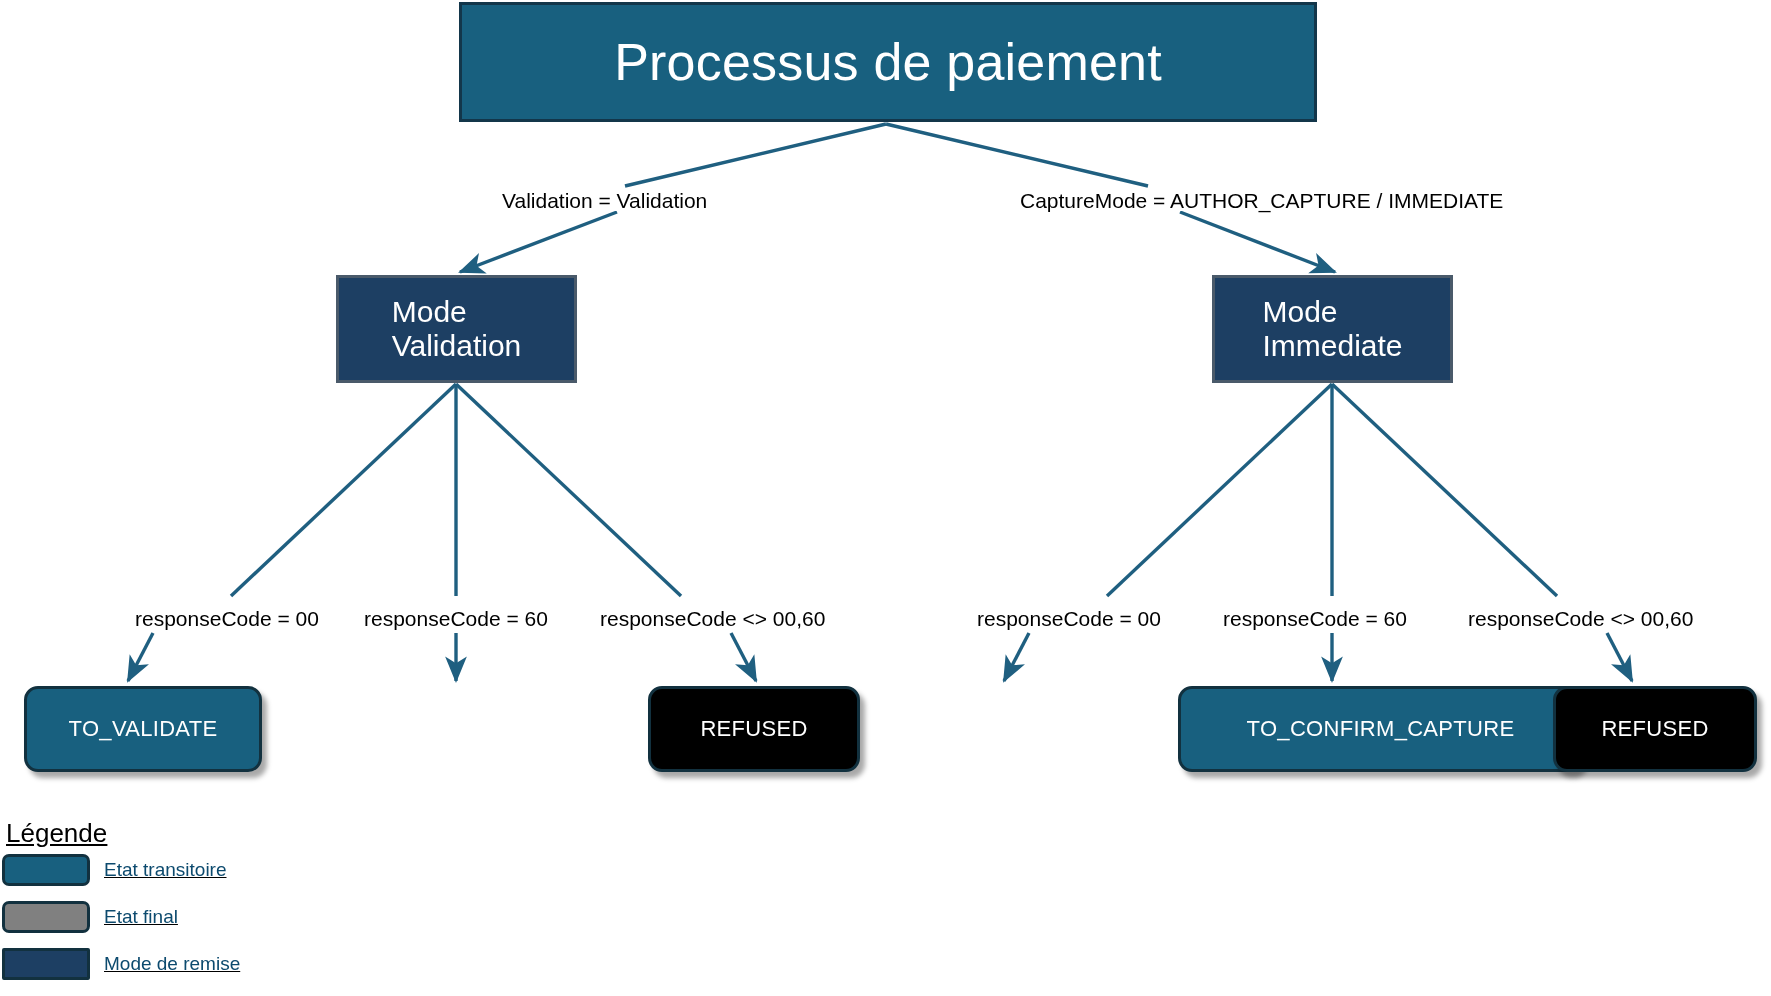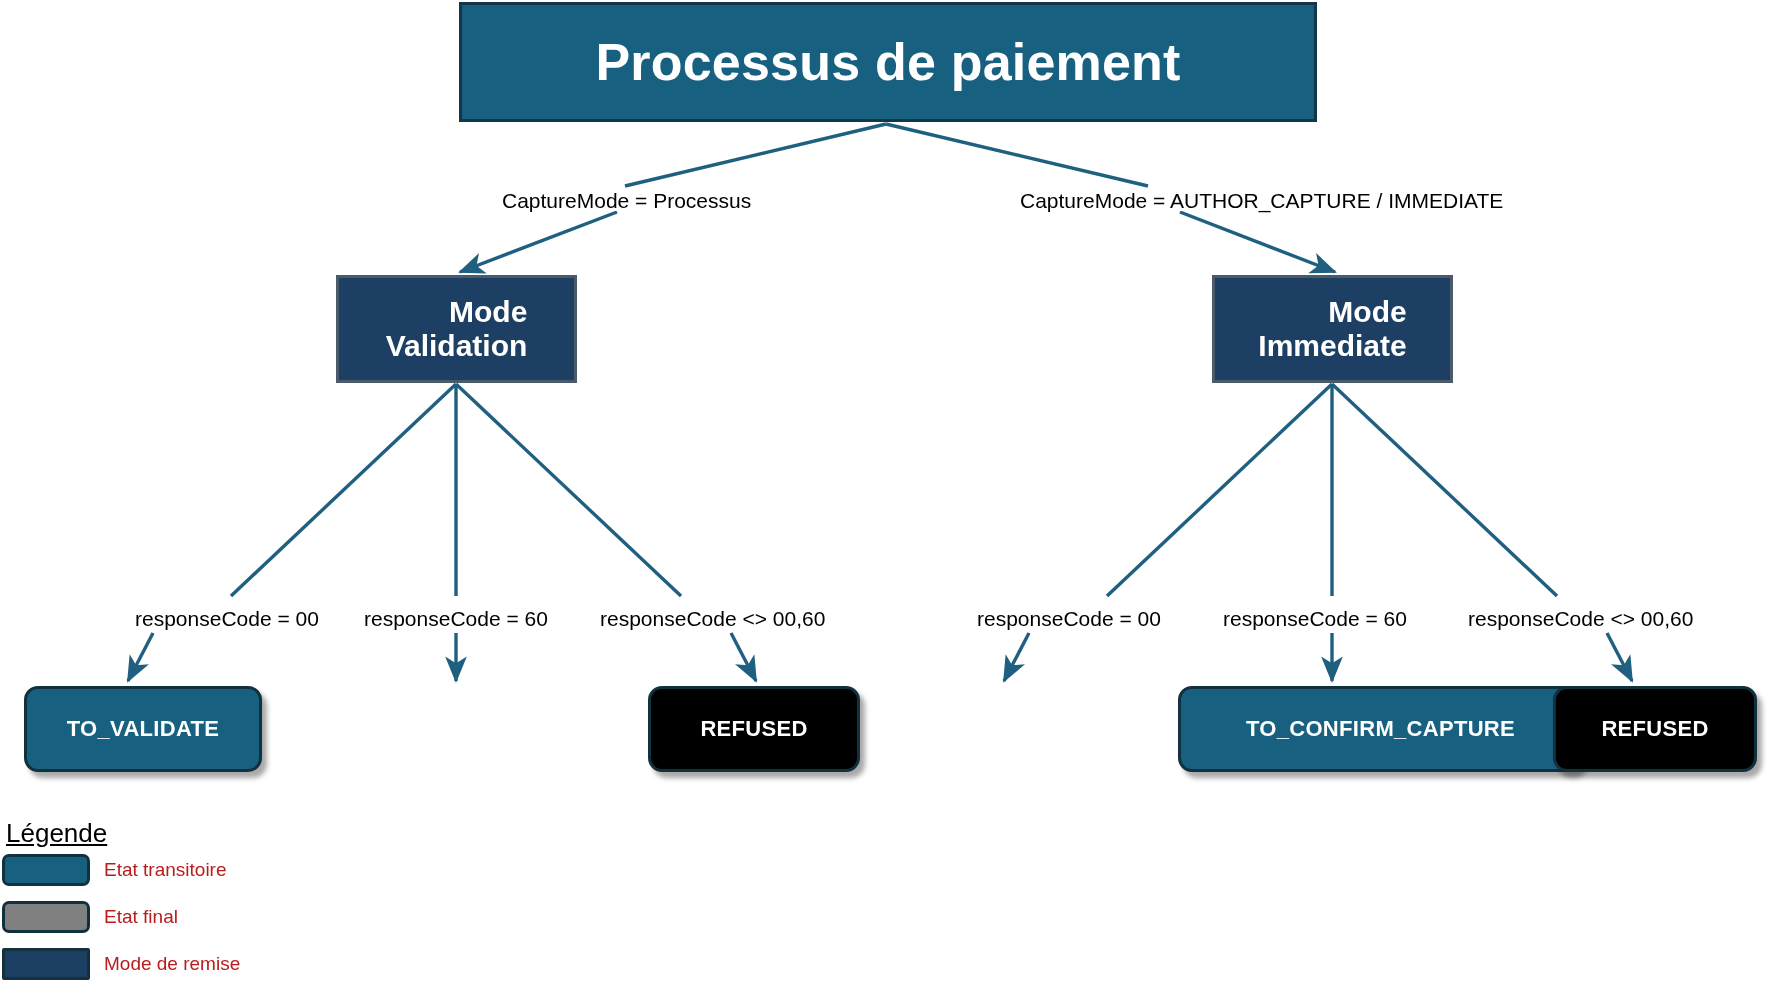--- a/index.html
+++ b/index.html
@@ -27,26 +27,25 @@
     height: 996px;
     pointer-events: none;
   }
 
   .node {
     position: absolute;
     box-sizing: border-box;
     display: flex;
     align-items: center;
     justify-content: center;
-    text-align: right;
+    text-align: left;
     color: #ffffff;
     line-height: 1.12;
     white-space: pre-line;
     z-index: 3;
-    font-weight: bold;
   }
 
   
   .n-title {
     left: 459px;
     top: 2px;
     width: 858px;
     height: 120px;
     background: #18607f;
     border: 3px solid #13364a;
@@ -105,20 +104,21 @@
   .el-rc-60-right  { left: 1219px; top: 608px; }
   .el-rc-other-right{left: 1464px; top: 608px; }
 
   
   #legend {
     position: absolute;
     left: 2px;
     top: 820px;
     width: 330px;
     z-index: 5;
+    text-decoration: underline;
   }
   #legend-title {
     font-size: 26px;
     color: #000000;
     text-decoration: underline;
     margin: 0 0 8px 4px;
     line-height: 1.0;
   }
   .legend-row {
     display: flex;
@@ -134,21 +134,21 @@
     box-sizing: border-box;
     flex: 0 0 auto;
   }
   .legend-swatch.square { border-radius: 2px; }
   .sw-transient { background: #18607f; }
   .sw-final     { background: #808080; }
   .sw-mode      { background: #1d3f63; }
   .legend-label {
     margin-left: 14px;
     font-size: 19px;
-    color: #b91c1c;
+    color: #0c4a6e;
     white-space: nowrap;
   }
 </style>
 </head>
 <body>
 
 <div id="canvas">
 
   <svg id="wires" viewBox="0 0 1771 996" xmlns="http://www.w3.org/2000/svg">
     <defs>
@@ -197,21 +197,21 @@
   <div class="node n-leaf leaf-transient n-to-validate">TO_VALIDATE</div>
 
 
   <div class="node n-leaf leaf-final n-refused-left">REFUSED</div>
 
 
   <div class="node n-leaf leaf-transient n-to-confirm-capture">TO_CONFIRM_CAPTURE</div>
 
   <div class="node n-leaf leaf-final n-refused-right">REFUSED</div>
 
-  <div class="edge-label el-capturemode-validation">CaptureMode = Processus</div>
+  <div class="edge-label el-capturemode-validation">Validation = Validation</div>
 
   <div class="edge-label el-capturemode-author">CaptureMode = AUTHOR_CAPTURE / IMMEDIATE</div>
 
   <div class="edge-label el-rc-00-left">responseCode = 00</div>
 
   <div class="edge-label el-rc-60-left">responseCode = 60</div>
 
   <div class="edge-label el-rc-other-left">responseCode &lt;&gt; 00,60</div>
 
   <div class="edge-label el-rc-00-right">responseCode = 00</div>

